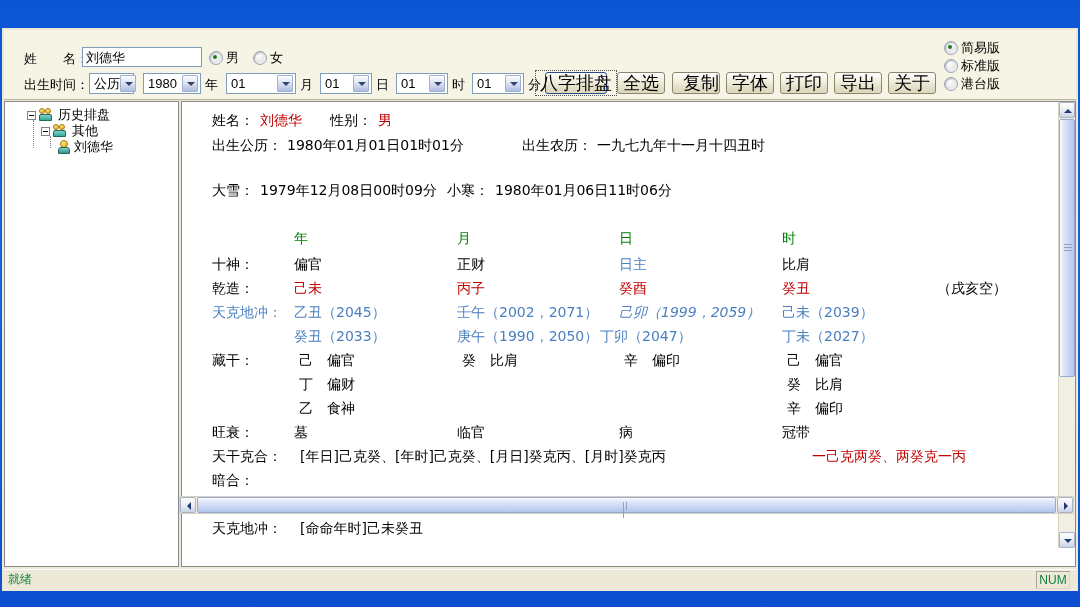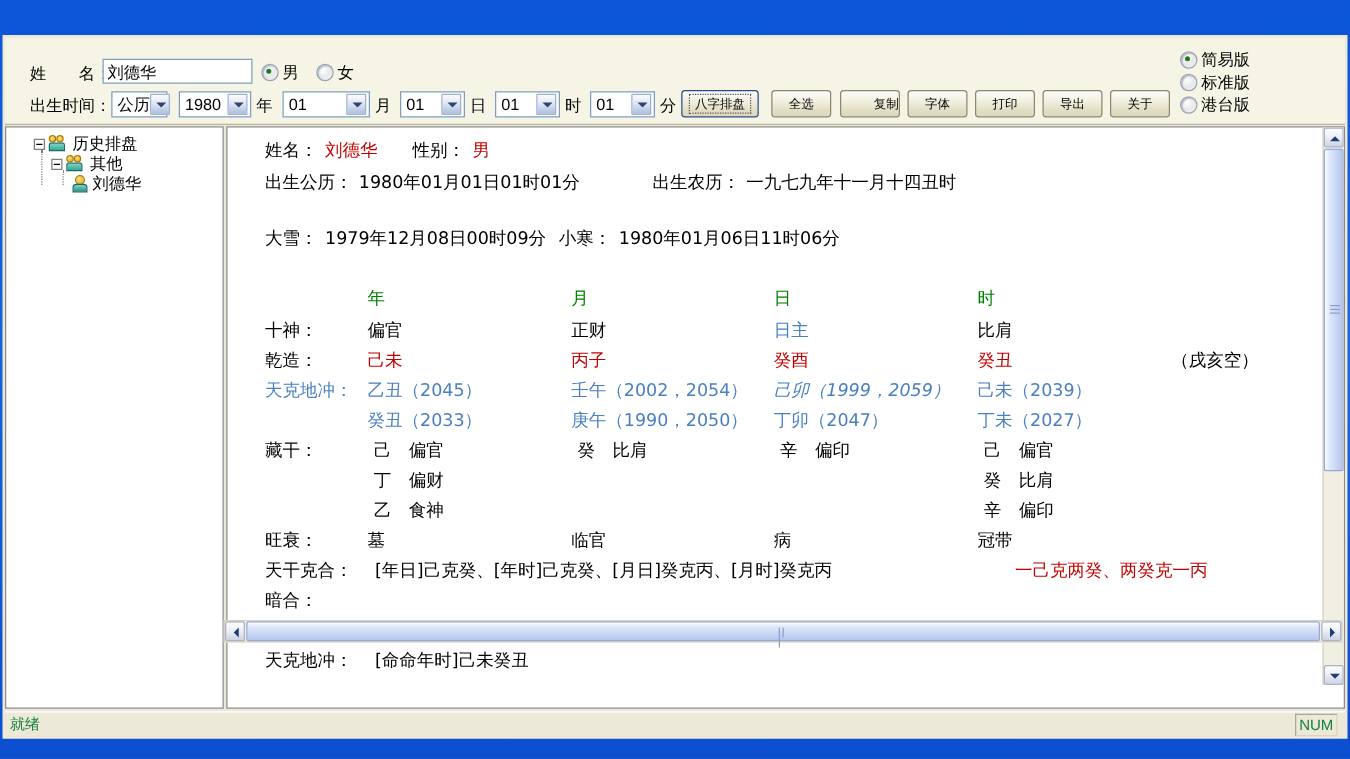--- a/index.html
+++ b/index.html
@@ -102,21 +102,21 @@
     margin-right:3px;flex:0 0 auto;position:relative;
   }
   .radio.on .rdot:after{
     content:"";position:absolute;left:3px;top:3px;width:4px;height:4px;border-radius:50%;
     background:#1f7a1f;
   }
   .btn{
     position:absolute;height:22px;
     background:linear-gradient(180deg,#fdfdfb 0%,#f2efe0 40%,#e2dec6 75%,#ddd8bd 100%);
     border:1px solid #8b8670;border-radius:3px;
-    font-size:10px;color:#000;display:flex;align-items:center;justify-content:center;
+    font-size:18px;color:#000;display:flex;align-items:center;justify-content:center;
     box-sizing:border-box;white-space:nowrap;
     font-family:"Liberation Sans","DejaVu Sans",sans-serif;
   }
   .btn.default{border:1px solid #2a4a8a;}
   .btn.default .inner{
     border:1px dotted #555;padding:0 4px;
   }
 
   
   .mainrow{
@@ -425,27 +425,27 @@
 
           <div class="ln" style="left:30px;top:178px;">乾造：</div>
           <div class="ln red" style="left:112px;top:178px;">己未</div>
           <div class="ln red" style="left:275px;top:178px;">丙子</div>
           <div class="ln red" style="left:437px;top:178px;">癸酉</div>
           <div class="ln red" style="left:600px;top:178px;">癸丑</div>
           <div class="ln" style="left:755px;top:178px;">（戌亥空）</div>
 
           <div class="ln blue" style="left:30px;top:202px;">天克地冲：</div>
           <div class="ln blue" style="left:112px;top:202px;">乙丑（2045）</div>
-          <div class="ln blue" style="left:275px;top:202px;">壬午（2002，2054）</div>
+          <div class="ln blue" style="left:275px;top:202px;">壬午（2002，2071）</div>
           <div class="ln blue" style="left:437px;top:202px;font-style:italic;">己卯（1999，2059）</div>
           <div class="ln blue" style="left:600px;top:202px;">己未（2039）</div>
 
           <div class="ln blue" style="left:112px;top:226px;">癸丑（2033）</div>
           <div class="ln blue" style="left:275px;top:226px;">庚午（1990，2050）</div>
-          <div class="ln blue" style="left:437px;top:226px;">丁卯（2047）</div>
+          <div class="ln blue" style="left:418px;top:226px;">丁卯（2047）</div>
           <div class="ln blue" style="left:600px;top:226px;">丁未（2027）</div>
 
           <div class="ln" style="left:30px;top:250px;">藏干：</div>
 
           <div class="ln" style="left:117px;top:250px;">己</div>
           <div class="ln" style="left:145px;top:250px;">偏官</div>
           <div class="ln" style="left:117px;top:274px;">丁</div>
           <div class="ln" style="left:145px;top:274px;">偏财</div>
           <div class="ln" style="left:117px;top:298px;">乙</div>
           <div class="ln" style="left:145px;top:298px;">食神</div>

